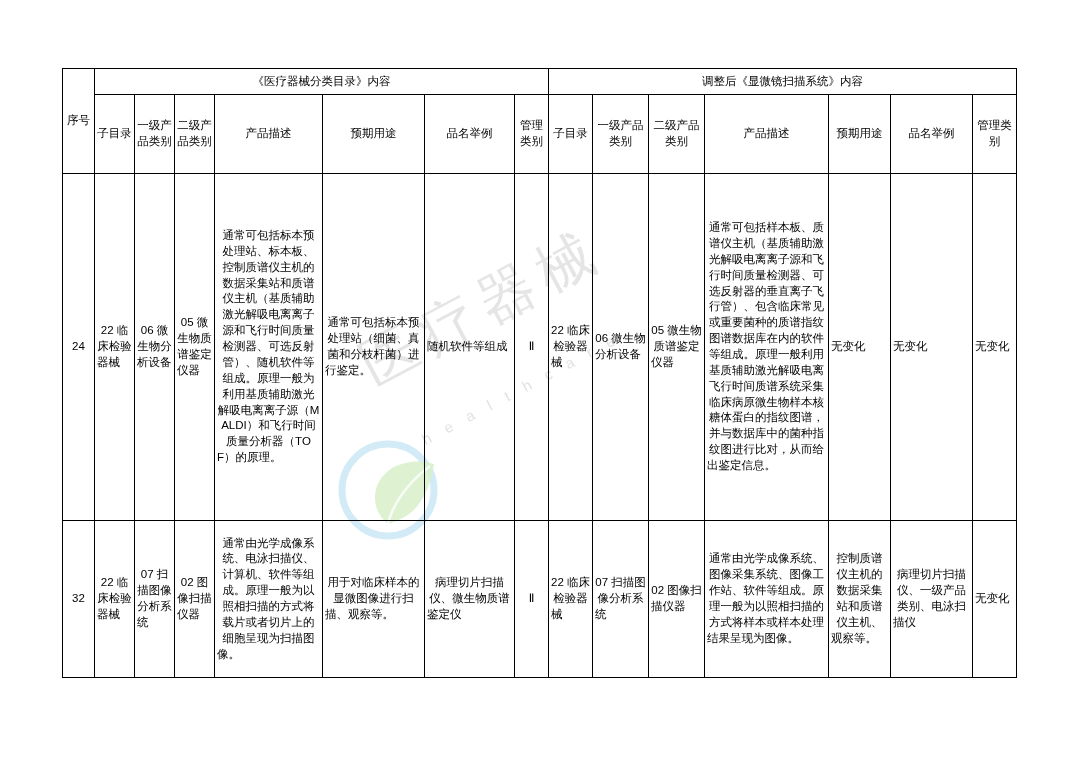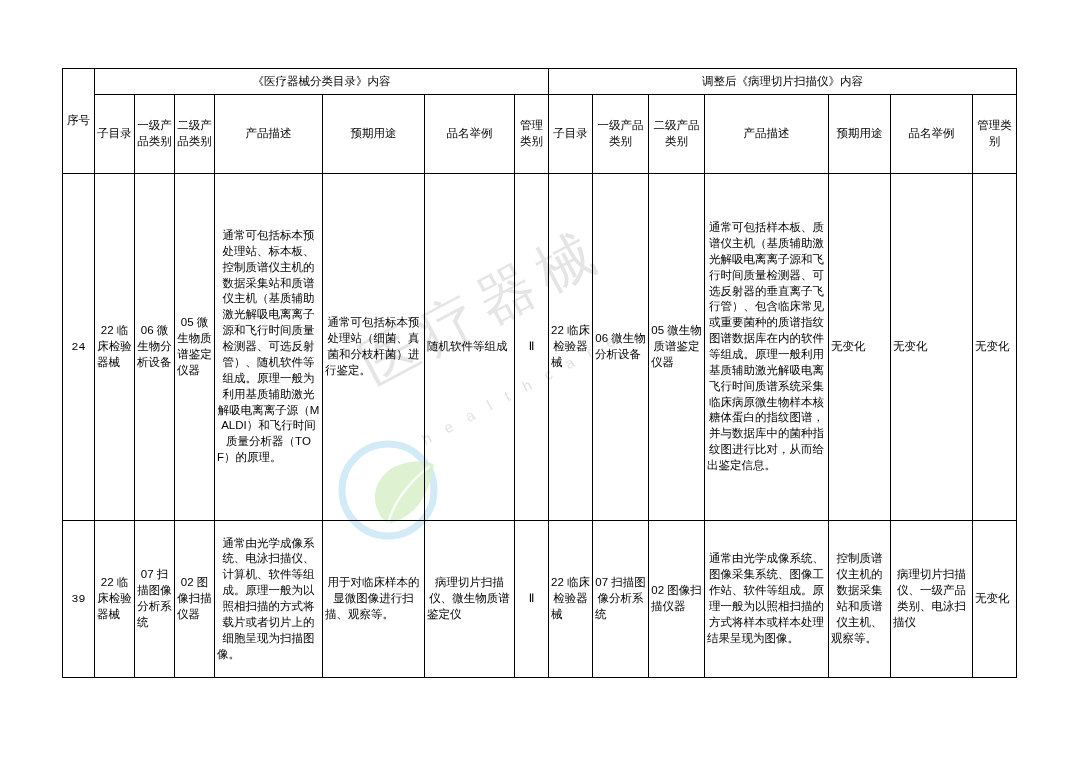--- a/index.html
+++ b/index.html
@@ -100,21 +100,20 @@
     vertical-align: middle;
     padding: 4px 4px;
     font-size: 11.5px;
     line-height: 1.45;
     text-align: justify;
     text-align-last: left;
   }
   .cell-center {
     vertical-align: middle;
     text-align: center;
-    font-family: Liberation Mono, monospace;
   }
   .row-tall td { height: 340px; }
   .row-mid td { height: 150px; }
 </style>
 </head>
 <body>
 
 <div class="page">
 
   <div class="watermark">
@@ -142,21 +141,21 @@
       <col style="width:56px">
       <col style="width:124px">
       <col style="width:62px">
       <col style="width:82px">
       <col style="width:44px">
     </colgroup>
     <thead>
       <tr class="hdr-group">
         <td rowspan="2" class="hdr-cell">序号</td>
         <td colspan="7">《医疗器械分类目录》内容</td>
-        <td colspan="7">调整后《病理切片扫描仪》内容</td>
+        <td colspan="7">调整后《显微镜扫描系统》内容</td>
       </tr>
       <tr>
         <td class="hdr-cell">子目录</td>
         <td class="hdr-cell">一级产品类别</td>
         <td class="hdr-cell">二级产品类别</td>
         <td class="hdr-cell">产品描述</td>
         <td class="hdr-cell">预期用途</td>
         <td class="hdr-cell">品名举例</td>
         <td class="hdr-cell">管理类别</td>
         <td class="hdr-cell">子目录</td>
@@ -180,21 +179,21 @@
         <td class="cell-center">Ⅱ</td>
         <td class="cell-mid">22 临床检验器械</td>
         <td class="cell-mid">06 微生物分析设备</td>
         <td class="cell-mid">05 微生物质谱鉴定仪器</td>
         <td class="cell-desc">通常可包括样本板、质谱仪主机（基质辅助激光解吸电离离子源和飞行时间质量检测器、可选反射器的垂直离子飞行管）、包含临床常见或重要菌种的质谱指纹图谱数据库在内的软件等组成。原理一般利用基质辅助激光解吸电离飞行时间质谱系统采集临床病原微生物样本核糖体蛋白的指纹图谱，并与数据库中的菌种指纹图进行比对，从而给出鉴定信息。</td>
         <td class="cell-desc">无变化</td>
         <td class="cell-desc">无变化</td>
         <td class="cell-mid">无变化</td>
       </tr>
       <tr class="row-mid">
-        <td class="cell-center">39</td>
+        <td class="cell-center">32</td>
         <td class="cell-mid">22 临床检验器械</td>
         <td class="cell-mid">07 扫描图像分析系统</td>
         <td class="cell-mid">02 图像扫描仪器</td>
         <td class="cell-desc">通常由光学成像系统、电泳扫描仪、计算机、软件等组成。原理一般为以照相扫描的方式将载片或者切片上的细胞呈现为扫描图像。</td>
         <td class="cell-desc">用于对临床样本的显微图像进行扫描、观察等。</td>
         <td class="cell-desc">病理切片扫描仪、微生物质谱鉴定仪</td>
         <td class="cell-center">Ⅱ</td>
         <td class="cell-mid">22 临床检验器械</td>
         <td class="cell-mid">07 扫描图像分析系统</td>
         <td class="cell-mid">02 图像扫描仪器</td>

